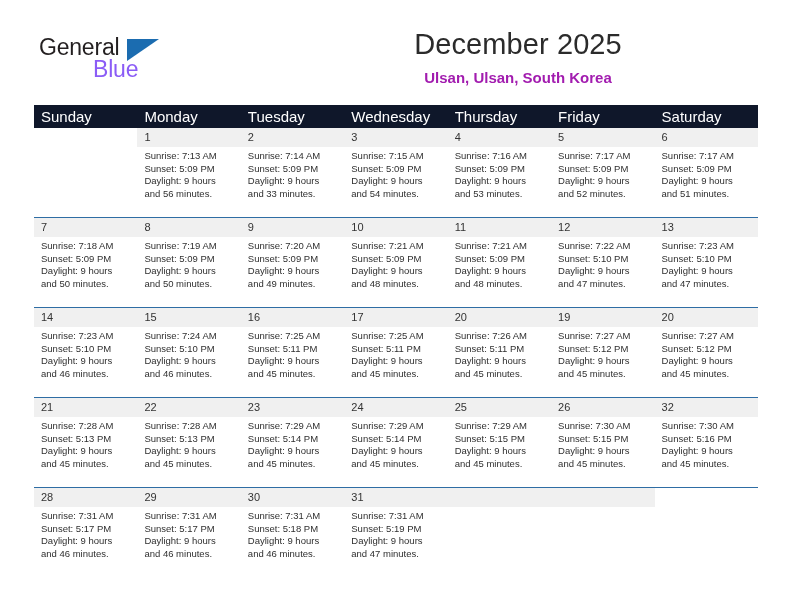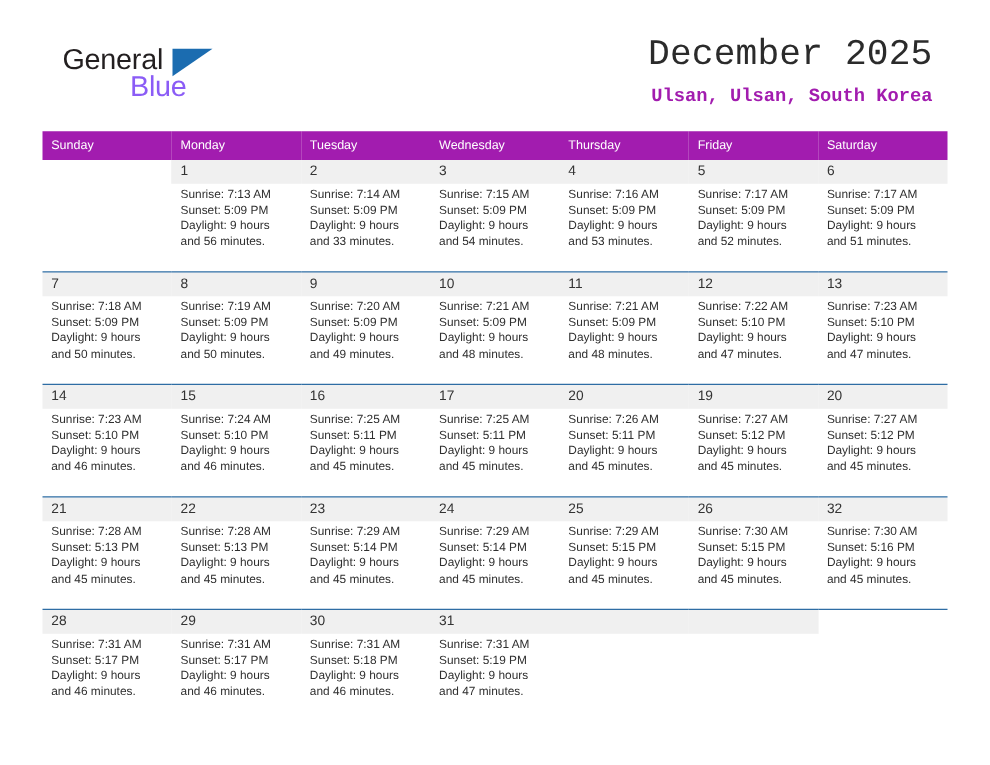--- a/index.html
+++ b/index.html
@@ -23,21 +23,21 @@
   
   .header {
     position: absolute;
     left: 34px;
     top: 26px;
     width: 724px;
     height: 72px;
   }
   .logo {
     position: absolute;
-    left: 16px;
+    left: 5px;
     top: 8px;
     width: 180px;
     height: 56px;
   }
   .logo-general {
     position: absolute;
     left: 0;
     top: 0;
     font-size: 23px;
     letter-spacing: -0.2px;
@@ -58,25 +58,24 @@
     left: 88px;
     top: 5px;
     width: 0;
     height: 0;
     border-left: 32px solid #1b6cb0;
     border-bottom: 22px solid transparent;
   }
 
   .title-block {
     position: absolute;
-    right: 12px;
+    right: 0;
     top: 0;
-    text-align: right;
+    text-align: center;
     width: 480px;
-    font-family: Liberation Mono, monospace;
   }
   .cal-title {
     font-size: 29px;
     font-weight: normal;
     color: #2b2b2b;
     line-height: 36px;
     letter-spacing: 0.1px;
   }
   .cal-subtitle {
     font-size: 15px;
@@ -90,23 +89,23 @@
   
   .calendar {
     position: absolute;
     left: 34px;
     top: 105px;
     width: 724px;
     border-collapse: collapse;
     table-layout: fixed;
   }
   .calendar th {
-    background: #a21caf;
+    background: #0f172a;
     color: #ffffff;
-    font-size: 10px;
+    font-size: 15px;
     font-weight: normal;
     text-align: left;
     padding: 5px 0 5px 7px;
     line-height: 13px;
     height: 20px;
     box-sizing: border-box;
   }
   .calendar td {
     vertical-align: top;
     padding: 0;

